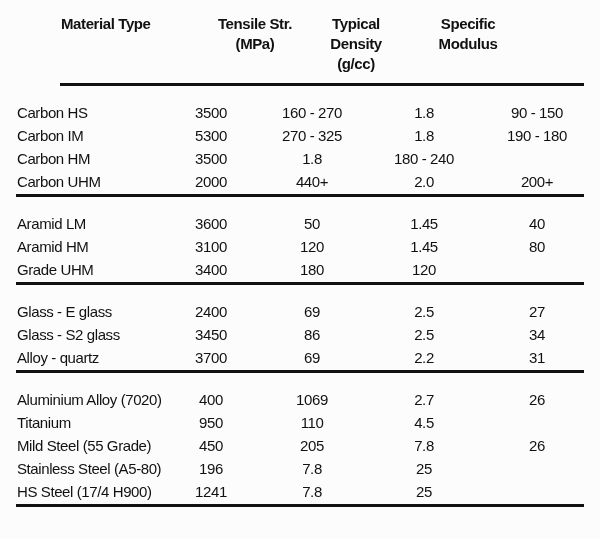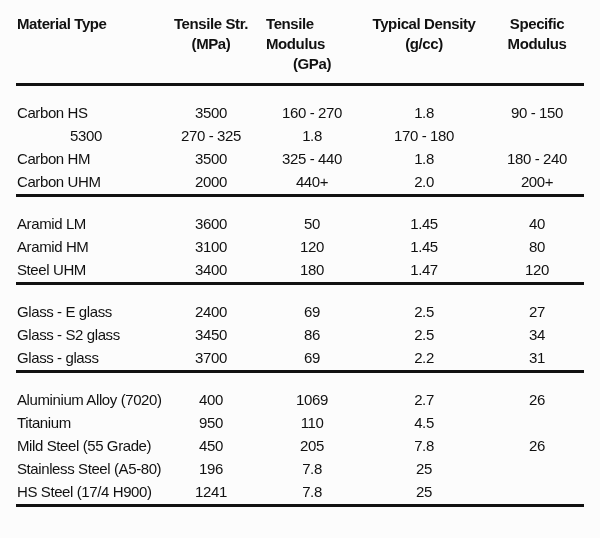--- a/index.html
+++ b/index.html
@@ -16,27 +16,28 @@
     width: 568px;
     margin: 0 16px;
   }
   .grid-row {
     display: grid;
     grid-template-columns: 140px 110px 92px 132px 94px;
   }
   .thead {
     padding: 14px 0 9px 0;
     border-bottom: 3px solid #111111;
+    margin-left: 44px;
   }
   .hcell {
     font-weight: bold;
     font-size: 15px;
     line-height: 20px;
     letter-spacing: -0.4px;
-    text-align: left;
+    text-align: center;
     display: flex;
     flex-direction: column;
     align-items: center;
     justify-content: flex-start;
   }
   .hcell.c1 {
     text-align: left;
     align-items: flex-start;
     padding-left: 1px;
   }
@@ -68,52 +69,48 @@
 
   <div class="thead grid-row">
     <div class="hcell c1">
       <span>Material Type</span>
       <span></span>
     </div>
     <div class="hcell c2">
       <span>Tensile Str.</span>
       <span>(MPa)</span>
     </div>
-    <div class="hcell c3">
-      <span>Tensile Modulus</span>
-      <span>(GPa)</span>
-    </div>
     <div class="hcell c4">
       <span>Typical Density</span>
       <span>(g/cc)</span>
     </div>
     <div class="hcell c5">
       <span>Specific</span>
       <span>Modulus</span>
     </div>
   </div>
 
   <div class="tgroup">
       <div class="row">
         <div class="cell c1">Carbon HS</div>
         <div class="cell c2">3500</div>
         <div class="cell c3">160 - 270</div>
         <div class="cell c4">1.8</div>
         <div class="cell c5">90 - 150</div>
       </div>
       <div class="row">
+        <div class="cell c1">Carbon IM</div>
         <div class="cell c2">5300</div>
         <div class="cell c3">270 - 325</div>
         <div class="cell c4">1.8</div>
-        <div class="cell c5">170 - 180</div>
+        <div class="cell c5">190 - 180</div>
       </div>
       <div class="row">
         <div class="cell c1">Carbon HM</div>
         <div class="cell c2">3500</div>
-        <div class="cell c3">325 - 440</div>
         <div class="cell c4">1.8</div>
         <div class="cell c5">180 - 240</div>
       </div>
       <div class="row">
         <div class="cell c1">Carbon UHM</div>
         <div class="cell c2">2000</div>
         <div class="cell c3">440+</div>
         <div class="cell c4">2.0</div>
         <div class="cell c5">200+</div>
       </div>
@@ -127,44 +124,43 @@
         <div class="cell c5">40</div>
       </div>
       <div class="row">
         <div class="cell c1">Aramid HM</div>
         <div class="cell c2">3100</div>
         <div class="cell c3">120</div>
         <div class="cell c4">1.45</div>
         <div class="cell c5">80</div>
       </div>
       <div class="row">
-        <div class="cell c1">Steel UHM</div>
+        <div class="cell c1">Grade UHM</div>
         <div class="cell c2">3400</div>
         <div class="cell c3">180</div>
-        <div class="cell c4">1.47</div>
         <div class="cell c5">120</div>
       </div>
     </div>
   <div class="tgroup">
       <div class="row">
         <div class="cell c1">Glass - E glass</div>
         <div class="cell c2">2400</div>
         <div class="cell c3">69</div>
         <div class="cell c4">2.5</div>
         <div class="cell c5">27</div>
       </div>
       <div class="row">
         <div class="cell c1">Glass - S2 glass</div>
         <div class="cell c2">3450</div>
         <div class="cell c3">86</div>
         <div class="cell c4">2.5</div>
         <div class="cell c5">34</div>
       </div>
       <div class="row">
-        <div class="cell c1">Glass - glass</div>
+        <div class="cell c1">Alloy - quartz</div>
         <div class="cell c2">3700</div>
         <div class="cell c3">69</div>
         <div class="cell c4">2.2</div>
         <div class="cell c5">31</div>
       </div>
     </div>
   <div class="tgroup">
       <div class="row">
         <div class="cell c1">Aluminium Alloy (7020)</div>
         <div class="cell c2">400</div>

